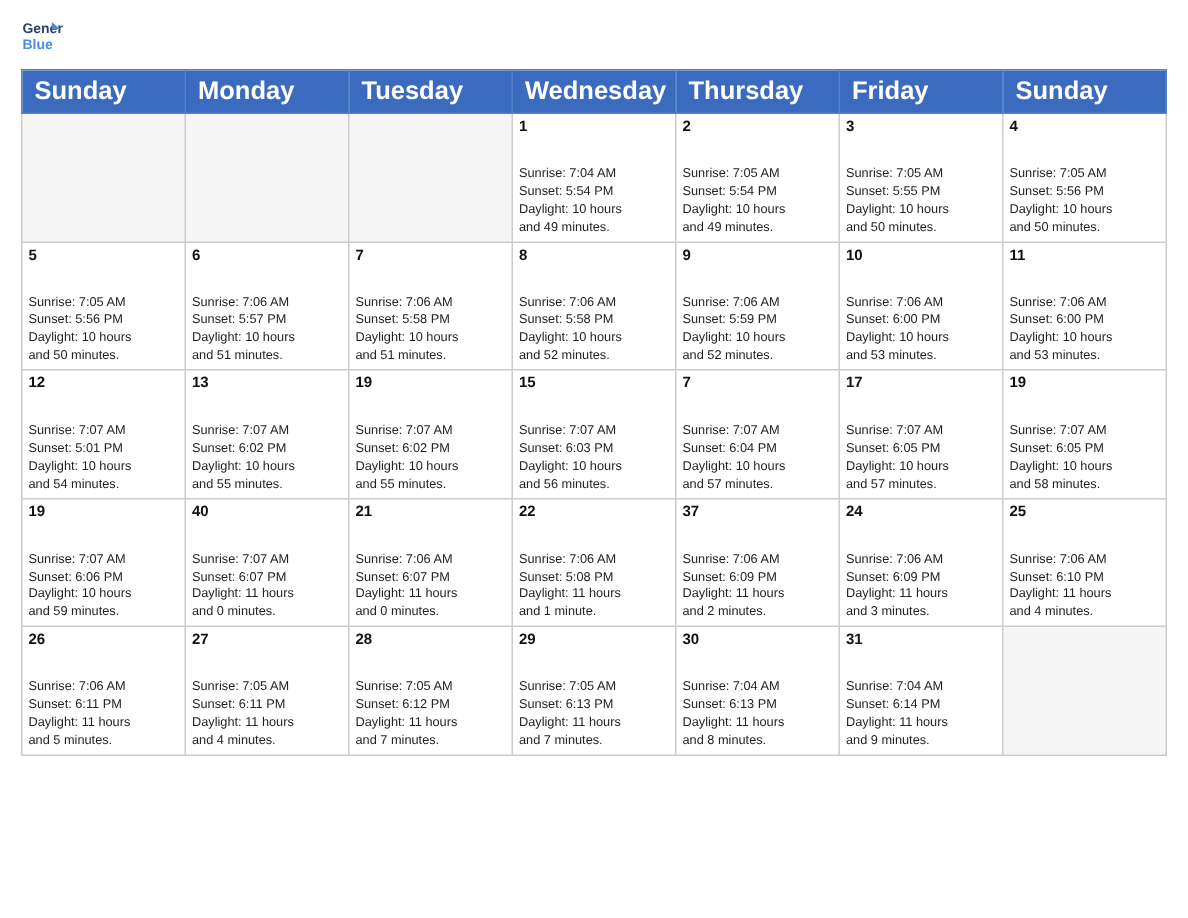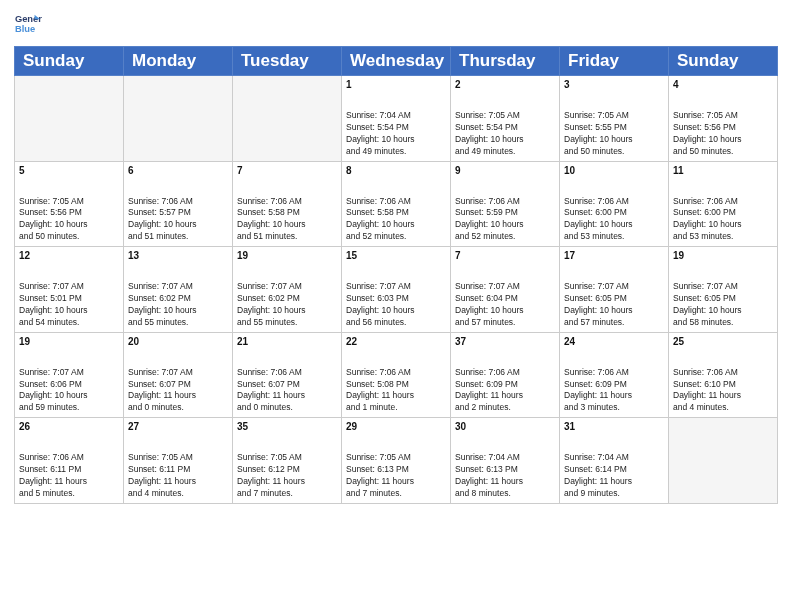--- a/index.html
+++ b/index.html
@@ -194,21 +194,21 @@
             <div class="day-number">19</div>
             <div class="cell-text"><span>Sunrise: 7:07 AM</span><br><span>Sunset: 6:05 PM</span><br><span>Daylight: 10 hours</span><br><span>and 58 minutes.</span></div>
           </td>
         </tr>
         <tr>
           <td class="shaded">
             <div class="day-number">19</div>
             <div class="cell-text"><span>Sunrise: 7:07 AM</span><br><span>Sunset: 6:06 PM</span><br><span>Daylight: 10 hours</span><br><span>and 59 minutes.</span></div>
           </td>
           <td>
-            <div class="day-number">20</div>
+            <div class="day-number">40</div>
             <div class="cell-text"><span>Sunrise: 7:07 AM</span><br><span>Sunset: 6:07 PM</span><br><span>Daylight: 11 hours</span><br><span>and 0 minutes.</span></div>
           </td>
           <td>
             <div class="day-number">21</div>
             <div class="cell-text"><span>Sunrise: 7:06 AM</span><br><span>Sunset: 6:07 PM</span><br><span>Daylight: 11 hours</span><br><span>and 0 minutes.</span></div>
           </td>
           <td>
             <div class="day-number">22</div>
             <div class="cell-text"><span>Sunrise: 7:06 AM</span><br><span>Sunset: 5:08 PM</span><br><span>Daylight: 11 hours</span><br><span>and 1 minute.</span></div>
           </td>
@@ -228,21 +228,21 @@
         <tr>
           <td class="shaded">
             <div class="day-number">26</div>
             <div class="cell-text"><span>Sunrise: 7:06 AM</span><br><span>Sunset: 6:11 PM</span><br><span>Daylight: 11 hours</span><br><span>and 5 minutes.</span></div>
           </td>
           <td>
             <div class="day-number">27</div>
             <div class="cell-text"><span>Sunrise: 7:05 AM</span><br><span>Sunset: 6:11 PM</span><br><span>Daylight: 11 hours</span><br><span>and 4 minutes.</span></div>
           </td>
           <td>
-            <div class="day-number">35</div>
+            <div class="day-number">28</div>
             <div class="cell-text"><span>Sunrise: 7:05 AM</span><br><span>Sunset: 6:12 PM</span><br><span>Daylight: 11 hours</span><br><span>and 7 minutes.</span></div>
           </td>
           <td>
             <div class="day-number">29</div>
             <div class="cell-text"><span>Sunrise: 7:05 AM</span><br><span>Sunset: 6:13 PM</span><br><span>Daylight: 11 hours</span><br><span>and 7 minutes.</span></div>
           </td>
           <td>
             <div class="day-number">30</div>
             <div class="cell-text"><span>Sunrise: 7:04 AM</span><br><span>Sunset: 6:13 PM</span><br><span>Daylight: 11 hours</span><br><span>and 8 minutes.</span></div>
           </td>

